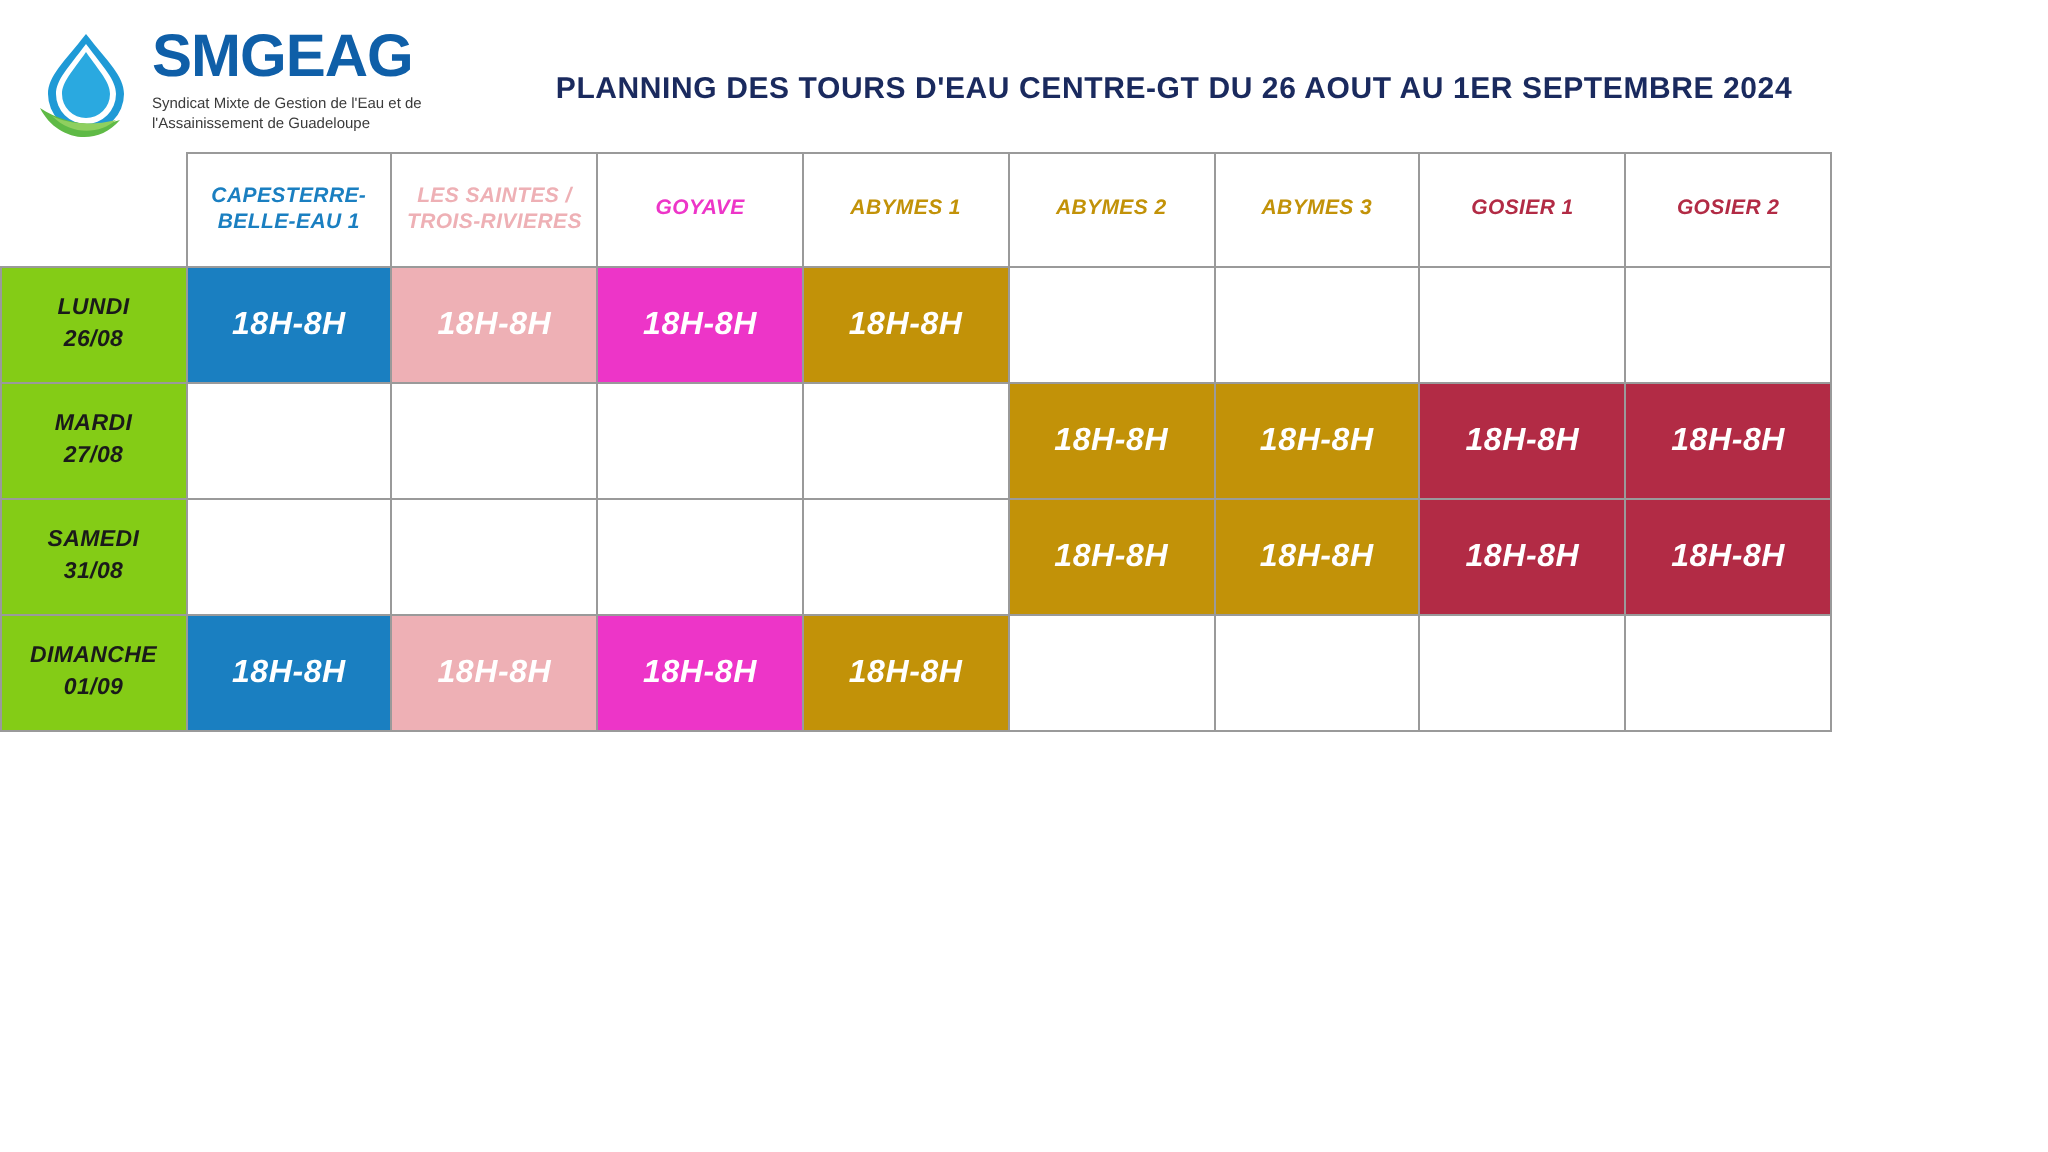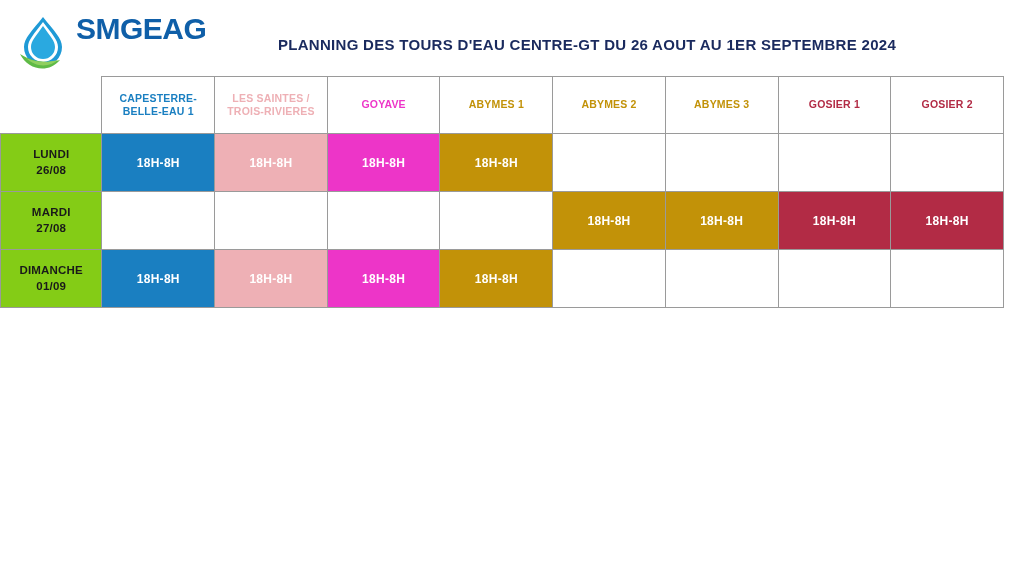--- a/index.html
+++ b/index.html
@@ -68,22 +68,23 @@
     text-transform: uppercase;
   }
 
   
   .planning-wrap {
     padding: 0 0 0 0;
   }
   table.planning {
     border-collapse: collapse;
     table-layout: fixed;
-    width: 1004px;
+    width: 916px;
     margin: 0;
+    font-style: italic;
   }
   table.planning td, table.planning th {
     border: 1px solid #9a9a9a;
     padding: 0;
     text-align: center;
     vertical-align: middle;
   }
   
   .corner-cell {
     border: none !important;
@@ -107,21 +108,21 @@
     font-size: 11.5px;
     font-weight: bold;
     color: #1a1a1a;
     line-height: 1.35;
     background: #84cc16;
     text-transform: uppercase;
     letter-spacing: 0.2px;
   }
   td.slot-cell {
     height: 57px;
-    font-size: 12px;
+    font-size: 16px;
     font-weight: bold;
     color: #ffffff;
     letter-spacing: 0.3px;
   }
   td.slot-empty {
     background: #ffffff;
   }
 </style>
 </head>
 <body>
@@ -132,20 +133,21 @@
       <svg width="58" height="58" viewBox="0 0 58 58" xmlns="http://www.w3.org/2000/svg">
         <path d="M29 3 C18 17, 10 24, 10 33 a19 19 0 0 0 38 0 C48 24, 40 17, 29 3 Z" fill="#1f9ad6"></path>
         <path d="M29 8 C20 20, 14 26, 14 33 a15 15 0 0 0 30 0 C44 26, 38 20, 29 8 Z" fill="#ffffff"></path>
         <path d="M29 12 C22 22, 17 27, 17 33 a12 12 0 0 0 24 0 C41 27, 36 22, 29 12 Z" fill="#2aa9e0"></path>
         <path d="M6 40 C14 56, 34 60, 46 46 C34 50, 18 48, 6 40 Z" fill="#5fba46"></path>
         <path d="M12 44 C22 54, 36 53, 44 46 C32 49, 20 48, 12 44 Z" fill="#8fcf5f"></path>
       </svg>
     </div>
     <div class="logo-text">
       <div class="logo-word">SMGEAG</div>
+      <div class="logo-sub">Syndicat Mixte de Gestion de l'Eau et de l'Assainissement de Guadeloupe</div>
     </div>
   </div>
   <div class="header-title">PLANNING DES TOURS D'EAU CENTRE-GT DU 26 AOUT AU 1ER SEPTEMBRE 2024</div>
 </div>
 
 <div class="planning-wrap">
   <table class="planning">
     <colgroup>
       <col class="c-day">
       <col class="c-zone">
@@ -194,20 +196,34 @@
           <td class="slot-cell slot-empty"></td>
           <td class="slot-cell slot-empty"></td>
           <td class="slot-cell slot-empty"></td>
           <td class="slot-cell" style="background: rgb(194, 146, 8);">18H-8H</td>
           <td class="slot-cell" style="background: rgb(194, 146, 8);">18H-8H</td>
           <td class="slot-cell" style="background: rgb(178, 43, 69);">18H-8H</td>
           <td class="slot-cell" style="background: rgb(178, 43, 69);">18H-8H</td>
         </tr>
         <tr>
           <td class="day-cell">
+            <div>SAMEDI</div>
+            <div>31/08</div>
+          </td>
+          <td class="slot-cell slot-empty"></td>
+          <td class="slot-cell slot-empty"></td>
+          <td class="slot-cell slot-empty"></td>
+          <td class="slot-cell slot-empty"></td>
+          <td class="slot-cell" style="background: rgb(194, 146, 8);">18H-8H</td>
+          <td class="slot-cell" style="background: rgb(194, 146, 8);">18H-8H</td>
+          <td class="slot-cell" style="background: rgb(178, 43, 69);">18H-8H</td>
+          <td class="slot-cell" style="background: rgb(178, 43, 69);">18H-8H</td>
+        </tr>
+        <tr>
+          <td class="day-cell">
             <div>DIMANCHE</div>
             <div>01/09</div>
           </td>
           <td class="slot-cell" style="background: rgb(26, 127, 193);">18H-8H</td>
           <td class="slot-cell" style="background: rgb(238, 176, 181); color: rgb(255, 255, 255);">18H-8H</td>
           <td class="slot-cell" style="background: rgb(237, 53, 200);">18H-8H</td>
           <td class="slot-cell" style="background: rgb(194, 146, 8);">18H-8H</td>
           <td class="slot-cell slot-empty"></td>
           <td class="slot-cell slot-empty"></td>
           <td class="slot-cell slot-empty"></td>

